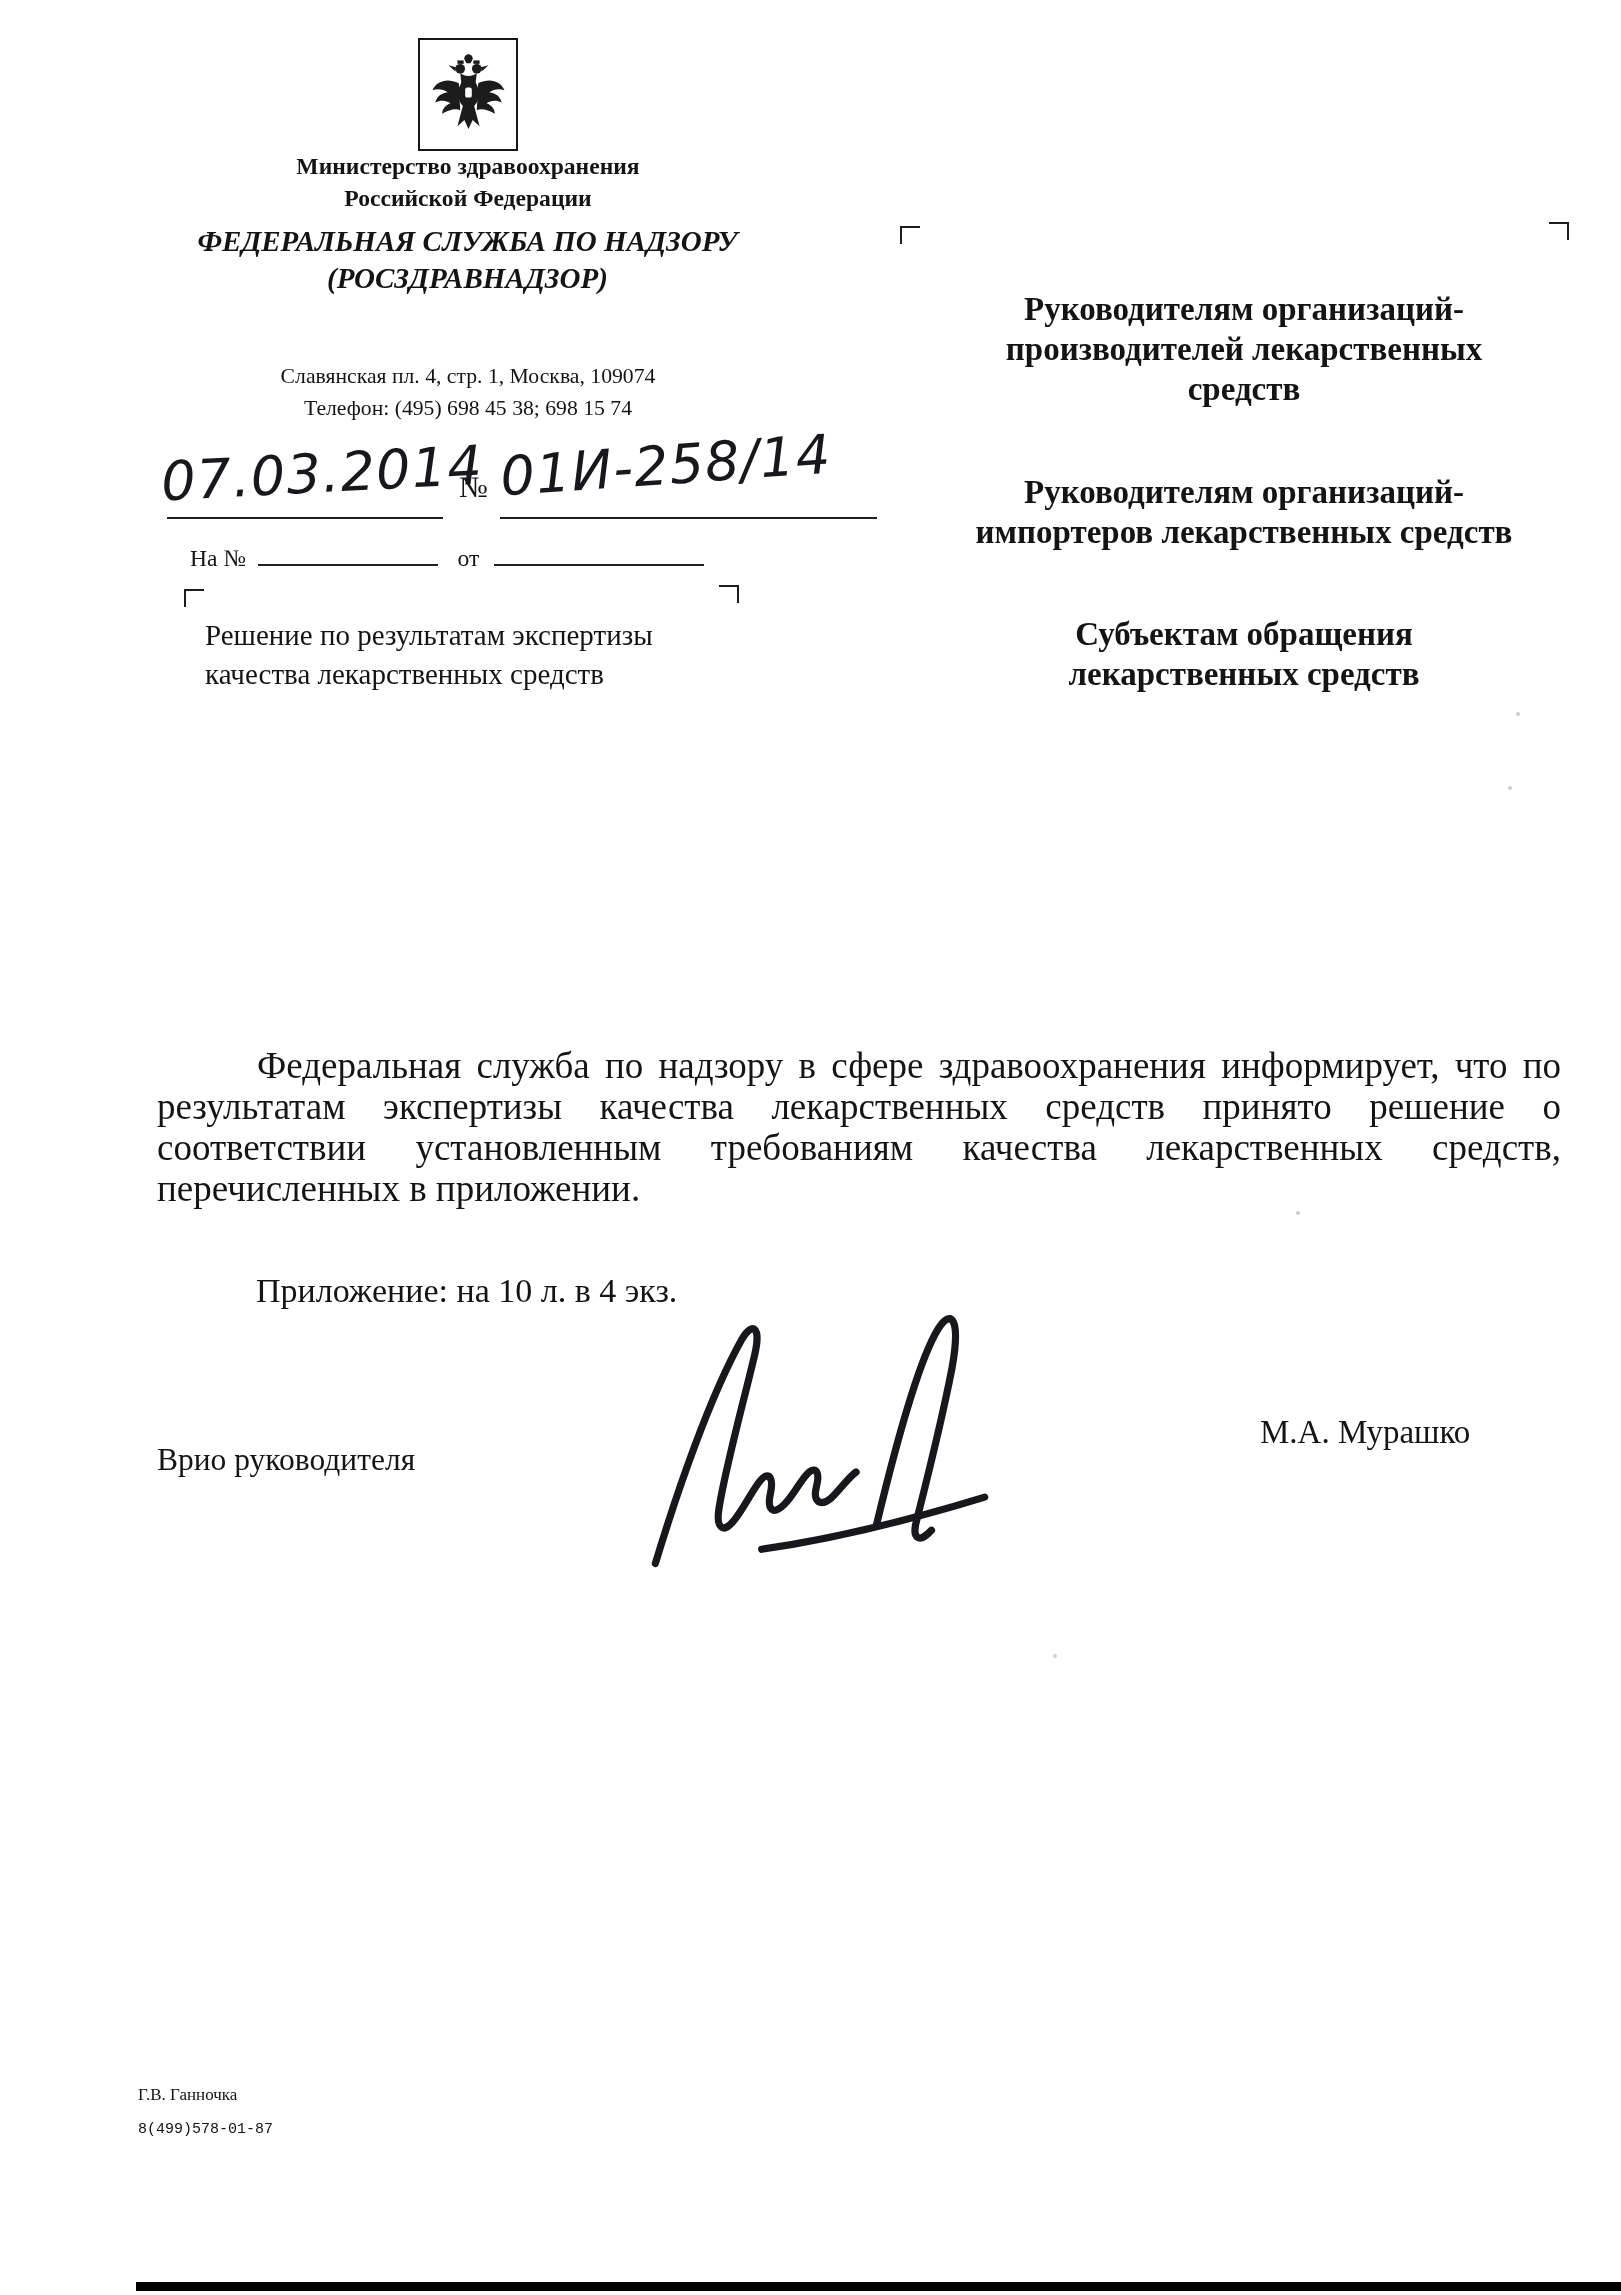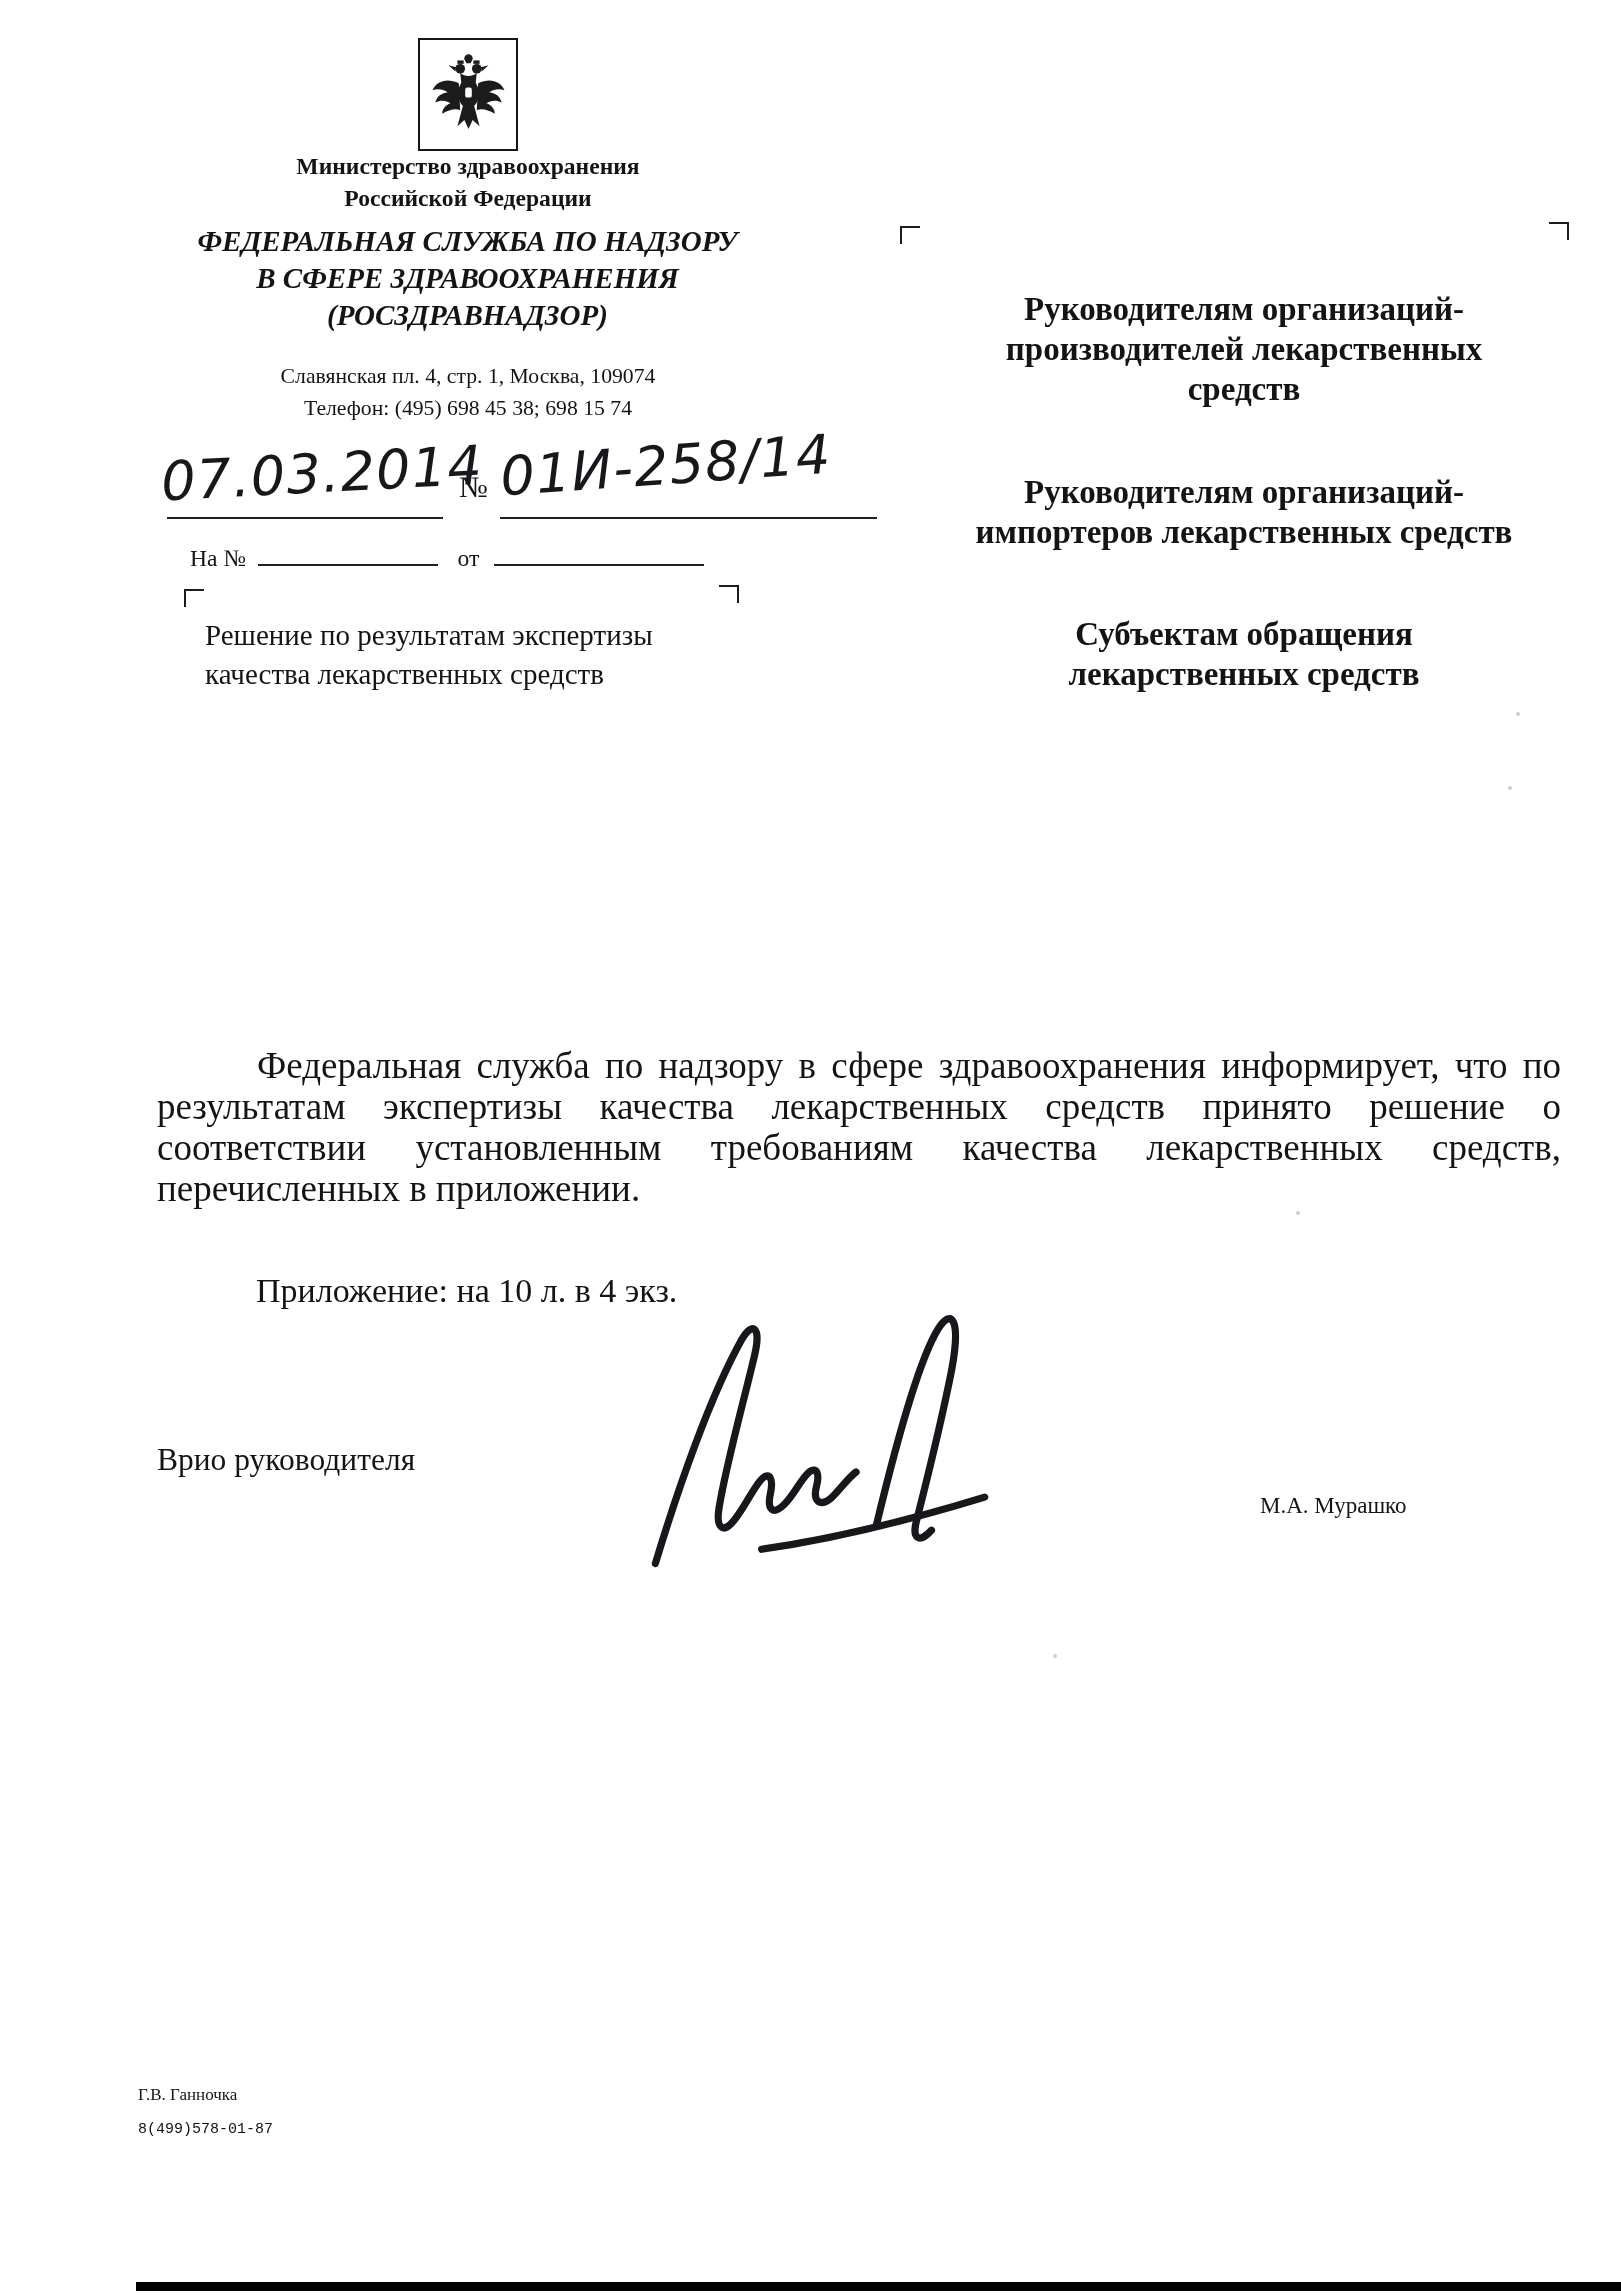--- a/index.html
+++ b/index.html
@@ -73,21 +73,21 @@
   .body-par{
     left:157px;top:1045px;width:1404px;
     font-size:37px;line-height:41px;
     text-align:justify;text-align-last:left;
     text-indent:100px;
   }
   .attachment{left:256px;top:1272px;font-size:34px;}
 
   
   .sign-position{left:157px;top:1442px;font-size:31.5px;}
-  .sign-name{left:1260px;top:1493px;font-size:23px;}
+  .sign-name{left:1260px;top:1414px;font-size:33px;}
   .signature-wrap{left:617px;top:1312px;width:407px;height:289px;transform:rotate(-3deg);}
   .signature-wrap svg{width:100%;height:100%;}
 
   
   .footer-exec{left:138px;top:2078px;font-size:17px;line-height:34px;}
   .footer-phone{left:138px;top:2113px;font-size:15px;line-height:34px;font-family:Liberation Mono, monospace;}
 
   .bottom-bar{left:136px;top:2282px;right:0;height:8.5px;background:#000;}
 
   .speck{width:3.9px;height:3.9px;border-radius:50%;background:#b9b9b9;opacity:.7;}
@@ -118,21 +118,20 @@
     </svg>
   </div>
 
   <div class="abs ministry center">
     <div>Министерство здравоохранения</div>
     <div>Российской Федерации</div>
   </div>
 
   <div class="abs service center">
     <div>ФЕДЕРАЛЬНАЯ СЛУЖБА ПО НАДЗОРУ</div>
-    <div>В СФЕРЕ ЗДРАВООХРАНЕНИЯ</div>
     <div>(РОСЗДРАВНАДЗОР)</div>
   </div>
 
   <div class="abs lh-address center">Славянская пл. 4, стр. 1, Москва, 109074</div>
   <div class="abs lh-phone center">Телефон: (495) 698 45 38; 698 15 74</div>
 
   <div class="abs handwriting hw-date">07.03.2014</div>
   <div class="abs no-sign">№</div>
   <div class="abs handwriting hw-number">01И-258/14</div>
   <div class="abs rule rule-date"></div>

